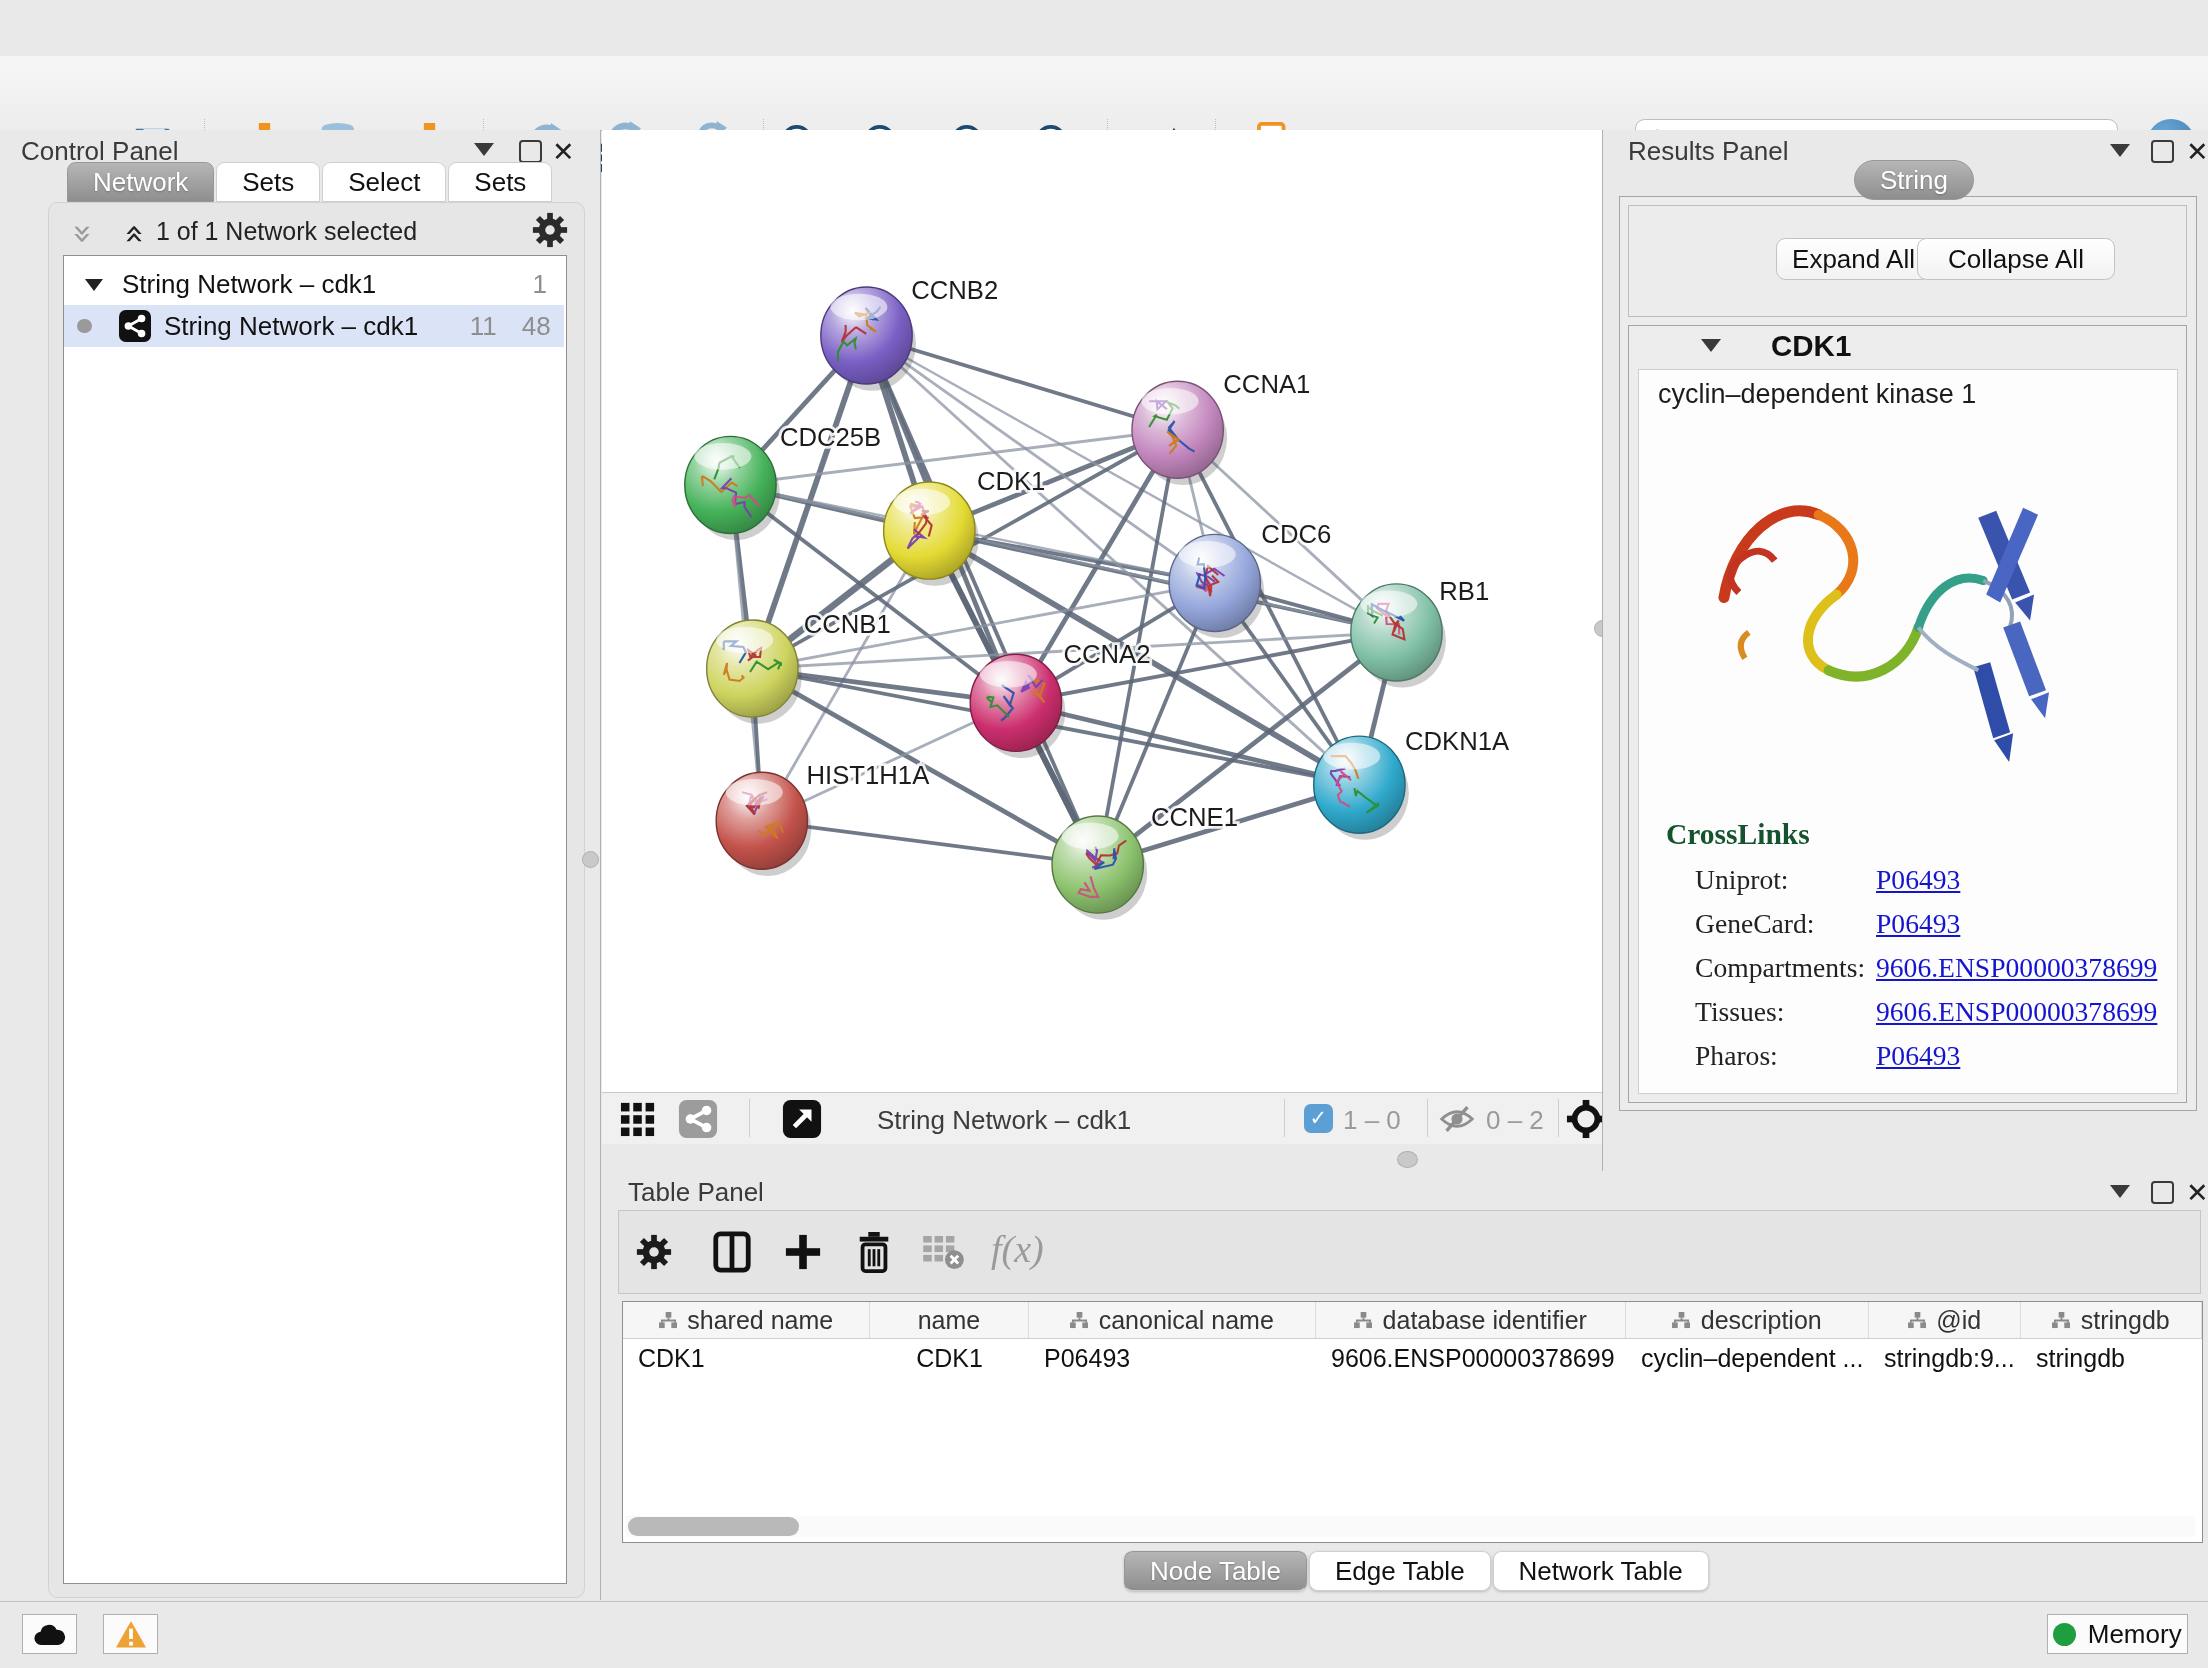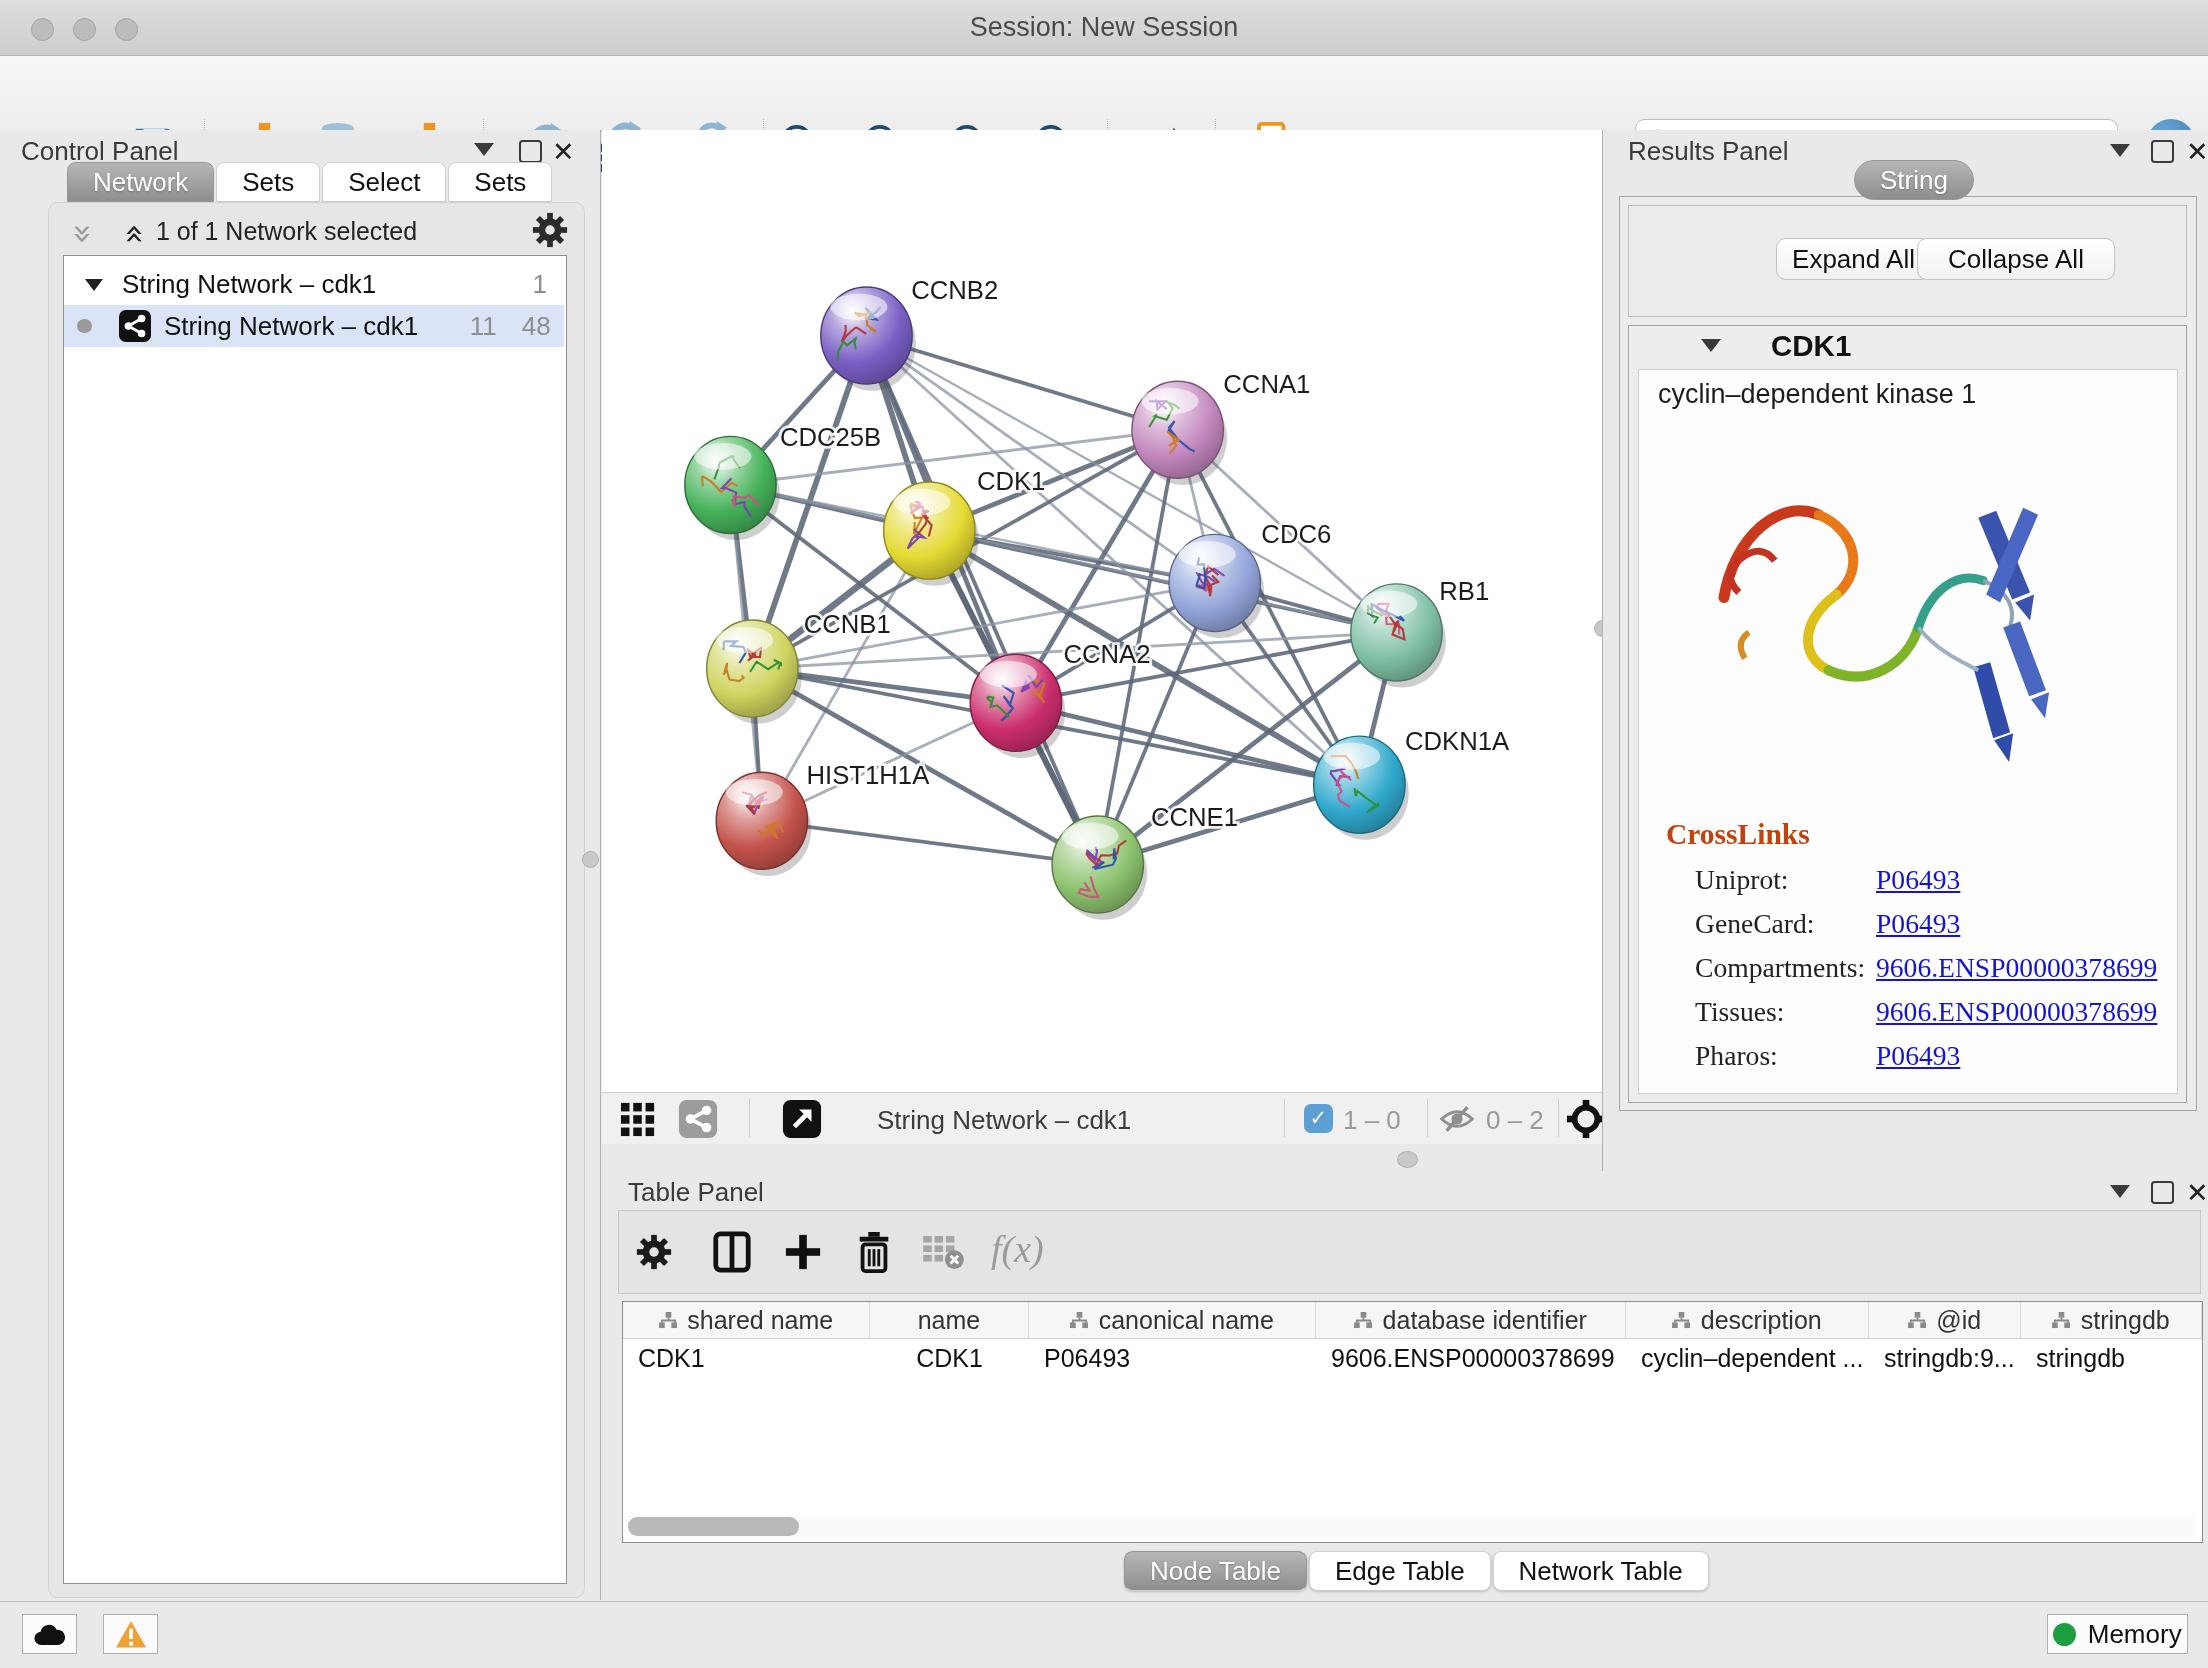--- a/index.html
+++ b/index.html
@@ -83,26 +83,20 @@
   
   .statusbar{left:0;top:1601px;width:2208px;height:68px;background:#e9e9e9;border-top:1px solid #c2c2c2;box-sizing:border-box;}
   .sb-btn{top:1614px;height:40px;background:#fbfbfb;border:1.9px solid #b0b0b0;display:flex;align-items:center;justify-content:center;box-sizing:border-box;}
   .mem-dot{width:23px;height:23px;border-radius:50%;background:#1e9e3e;margin-right:11.4px;}
 </style>
 </head>
 <body>
 
 <div class="app">
 
-  <div class="abs titlebar">
-    <div class="abs tl-circle" style="left:31px"></div>
-    <div class="abs tl-circle" style="left:73px"></div>
-    <div class="abs tl-circle" style="left:115px"></div>
-    <div class="abs win-title">Session: New Session</div>
-  </div>
 
   <div class="abs toolbar">
     <div class="abs tb-icon" style="left:42px">
       <svg width="49" height="44" viewBox="0 0 52 46">
         <path d="M3 8 h16 l5 5 h20 v10 H3 Z" fill="#b06c10"></path>
         <path d="M8 18 h42 l-8 24 H3 Z" fill="#f3a93c"></path>
       </svg>
     </div>
     <div class="abs tb-icon" style="left:128px">
       <svg width="46" height="46" viewBox="0 0 48 48">
@@ -637,21 +631,21 @@
       <polygon points="337,180 356,172 352,198" fill="#3a53ad"></polygon>
       <polygon points="345,85 360,92 322,180 308,172" fill="#4a66c4"></polygon>
       <polygon points="325,205 342,199 368,268 351,274" fill="#4967c0"></polygon>
       <polygon points="353,277 371,270 367,296" fill="#4967c0"></polygon>
       <polygon points="295,245 312,240 332,310 315,316" fill="#2f4da8"></polygon>
       <polygon points="316,318 335,311 331,340" fill="#2f4da8"></polygon>
       <path d="M240,205 C260,230 285,240 300,248" stroke="#9fb0c4" stroke-width="4" fill="none"></path>
     </svg>
   </div>
 
-  <div class="abs serif" style="left:1666px;top:818px;font-size:29.5px;font-weight:bold;color:#c2410c">CrossLinks</div>
+  <div class="abs serif" style="left:1666px;top:818px;font-size:29.5px;font-weight:bold;color:#14532d">CrossLinks</div>
   <div class="abs" id="crosslinks-rows" style="left:1695px;top:858px;width:476px">
       <div style="display: flex; height: 44px; align-items: center;">
         <span class="serif xl-label" style="width: 181px;">Uniprot:</span>
         <a class="serif xl-link" href="#" style="color: rgb(21, 21, 208);">P06493</a>
       </div>
       <div style="display: flex; height: 44px; align-items: center;">
         <span class="serif xl-label" style="width: 181px;">GeneCard:</span>
         <a class="serif xl-link" href="#" style="color: rgb(21, 21, 208);">P06493</a>
       </div>
       <div style="display: flex; height: 44px; align-items: center;">

